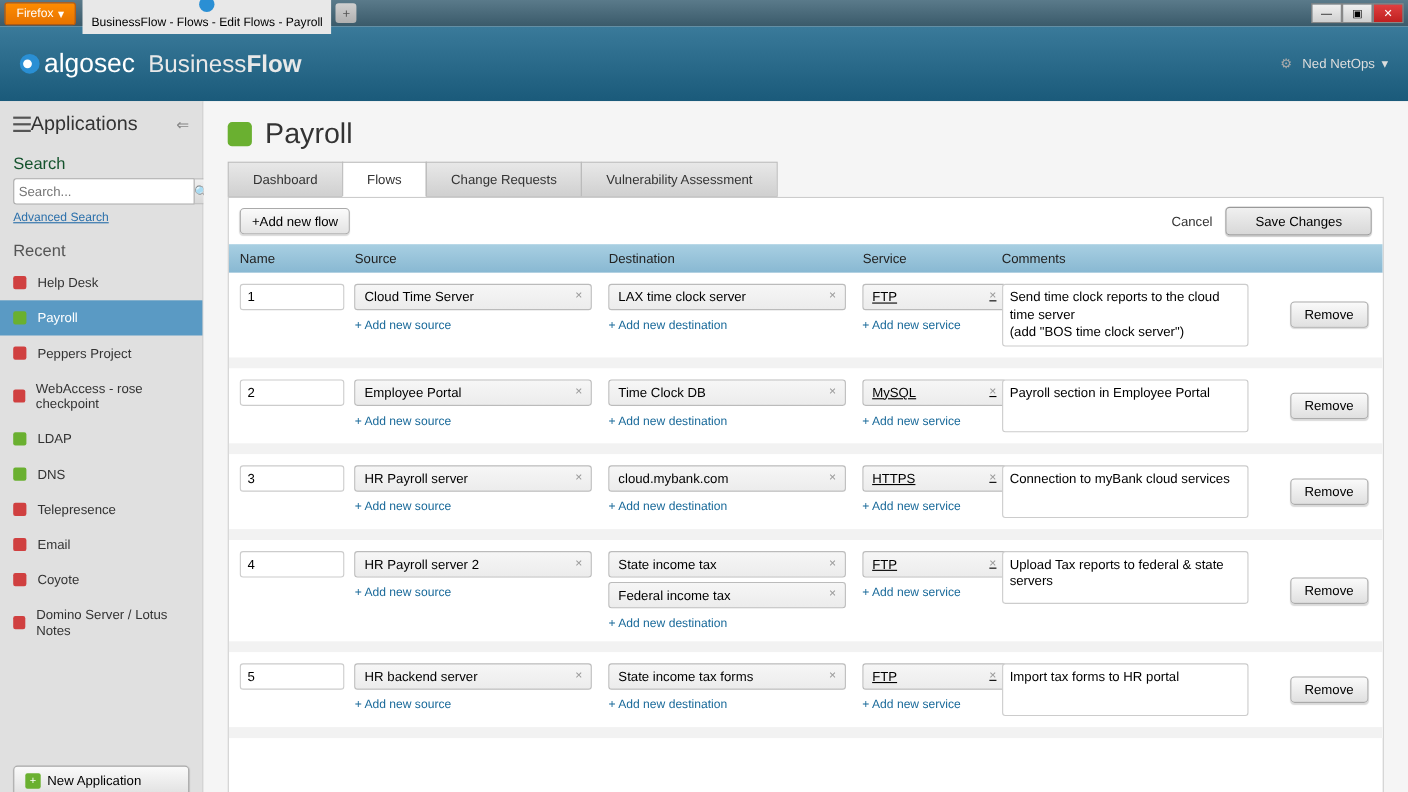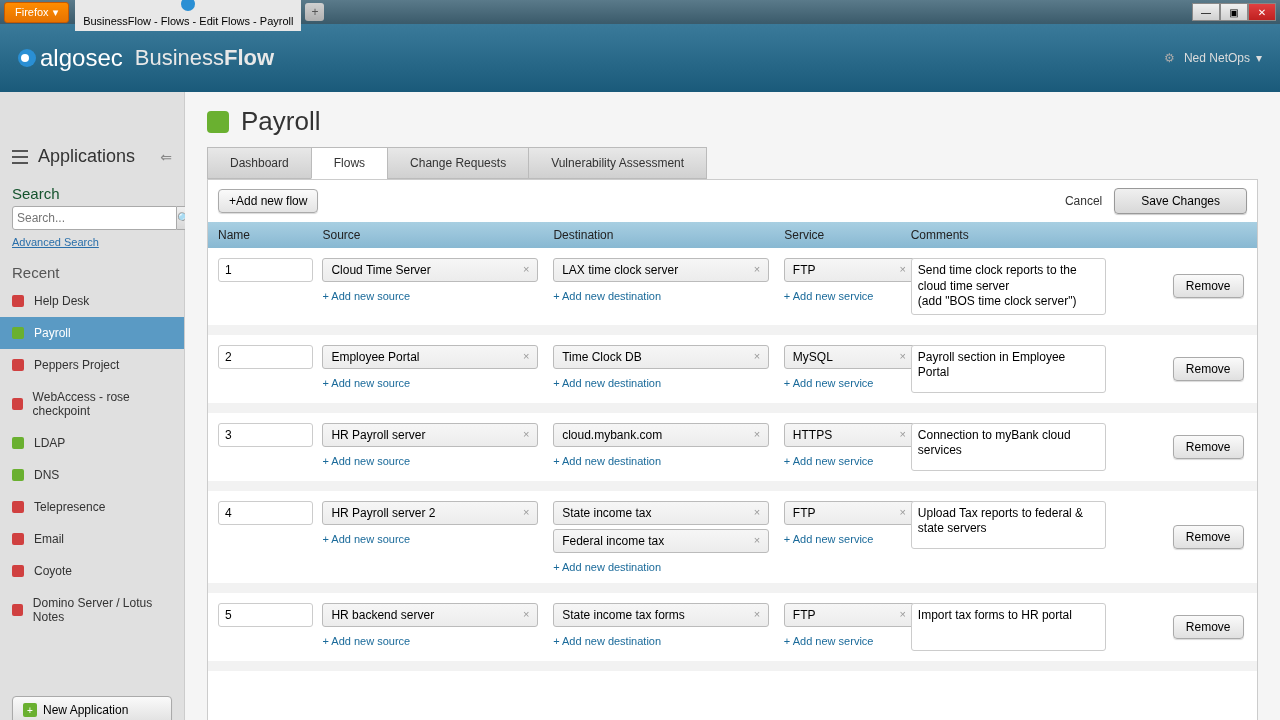--- a/index.html
+++ b/index.html
@@ -23,21 +23,21 @@
 .logo-circle { width: 18px; height: 18px; background: #2a8fd4; border-radius: 9px; margin-right: 4px; display: inline-block; position: relative; }
 .logo-circle::after { content:""; position:absolute; width:8px; height:8px; border-radius:4px; background:#fff; top:5px; left:3px; }
 .logo2 { color: #e8e8e8; font-size: 22px; font-weight: 300; }
 .logo2 b { font-weight: 700; }
 .user-area { color: #ddd; font-size: 12px; display: flex; align-items: center; gap: 6px; }
 .gear-icon { width: 14px; height: 14px; display: inline-block; color:#aaa; }
 
 
 .body-wrap { display: flex; height: 644px; }
 .sidebar { width: 185px; background: #e0e0e0; border-right: 1px solid #ccc; display: flex; flex-direction: column; }
-.sidebar-head { display: flex; align-items: center; padding: 10px 12px; gap: 10px; margin-top: 44px; }
+.sidebar-head { display: flex; align-items: center; padding: 10px 12px; gap: 0; }
 .hamburger { width: 16px; height: 14px; display: flex; flex-direction: column; justify-content: space-between; }
 .hamburger span { height: 2px; background: #555; }
 .sidebar-title { font-size: 18px; color: #333; font-weight: 400; flex: 1; }
 .back-arrow { color: #888; font-size: 14px; }
 .search-label { font-size: 15px; color: #14532d; padding: 8px 12px 4px; }
 .search-row { display: flex; padding: 0 12px; gap: 0; }
 .search-input { flex: 1; border: 1px solid #aaa; border-radius: 3px 0 0 3px; padding: 4px 4px; font-size: 12px; background: #fff; }
 .search-btn { width: 22px; border: 1px solid #aaa; border-left: 0; background: linear-gradient(#f0f0f0,#d8d8d8); border-radius: 0 3px 3px 0; display: flex; align-items: center; justify-content: center; font-size: 11px; }
 .adv-search { color: #2a6faa; font-size: 11px; text-decoration: underline; padding: 6px 12px; display: block; }
 .recent-label { font-size: 15px; color: #555; padding: 10px 12px 4px; }
@@ -69,24 +69,24 @@
 .col-name { width: 105px; }
 .col-src { width: 232px; }
 .col-dst { width: 232px; }
 .col-svc { width: 127px; }
 .col-cmt { width: 260px; }
 .col-btn { width: 78px; }
 .flow-row { display: flex; border-bottom: 10px solid #f2f2f2; padding: 10px; background: #fff; align-items: flex-start; }
 .name-input { width: 95px; border: 1px solid #ccc; border-radius: 3px; padding: 4px 6px; font-size: 12px; background: #fff; }
 .cell { display: flex; flex-direction: column; gap: 4px; }
 .tag { display: flex; align-items: flex-start; justify-content: space-between; border: 1px solid #bbb; background: linear-gradient(#f6f6f6,#ececec); border-radius: 3px; padding: 4px 8px; font-size: 12px; width: 216px; }
-.tag-svc { width: 131px; }
+.tag-svc { width: 131px; text-decoration: underline; }
 .tag-x { color: #999; font-size: 11px; cursor: pointer; }
 .add-link { color: #1a6a9a; font-size: 11px; cursor: pointer; margin-top: 4px; }
-.cmt-box { width: 195px; min-height: 48px; border: 1px solid #ccc; border-radius: 3px; padding: 4px 6px; font-size: 12px; background: #fff; line-height: 1.3; }
+.cmt-box { width: 224px; min-height: 48px; border: 1px solid #ccc; border-radius: 3px; padding: 4px 6px; font-size: 12px; background: #fff; line-height: 1.3; }
 .remove-btn { border: 1px solid #aaa; background: linear-gradient(#fafafa,#e0e0e0); border-radius: 4px; padding: 4px 12px; font-size: 12px; box-shadow: 0 1px 1px rgba(0,0,0,0.15); }
 .col-btn-cell { display: flex; align-items: center; justify-content: center; align-self: center; }
 </style>
 </head>
 <body>
 
 <div class="window-chrome">
   <div class="chrome-left">
     <div class="firefox-btn">
       <span>Firefox</span>

